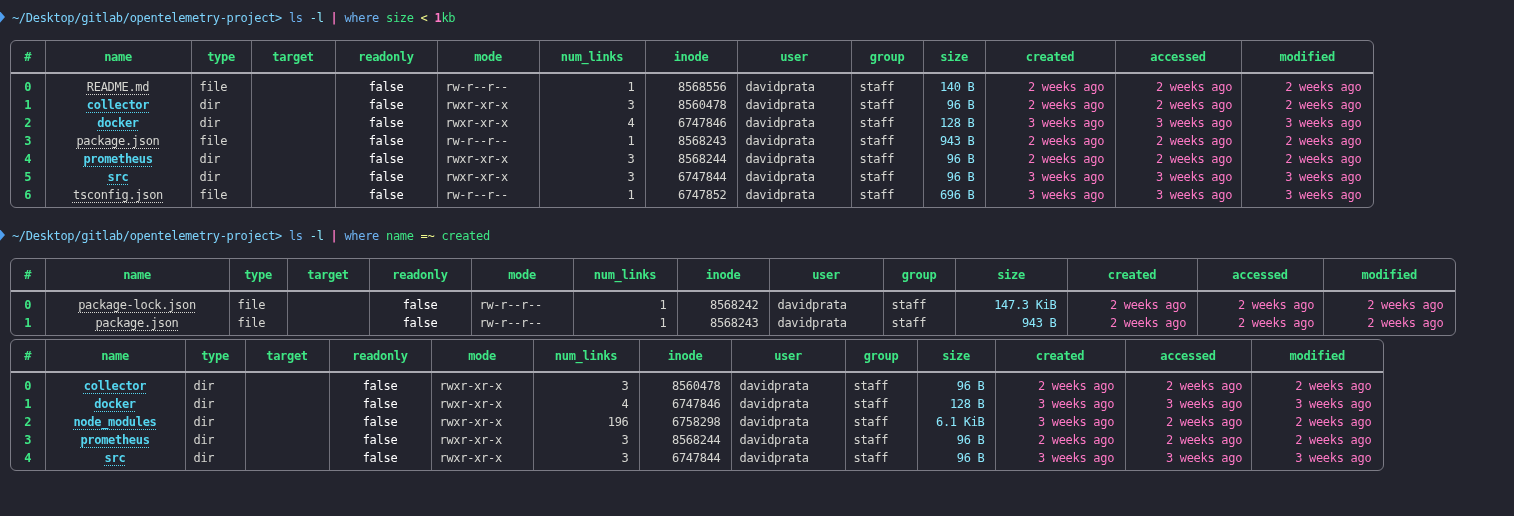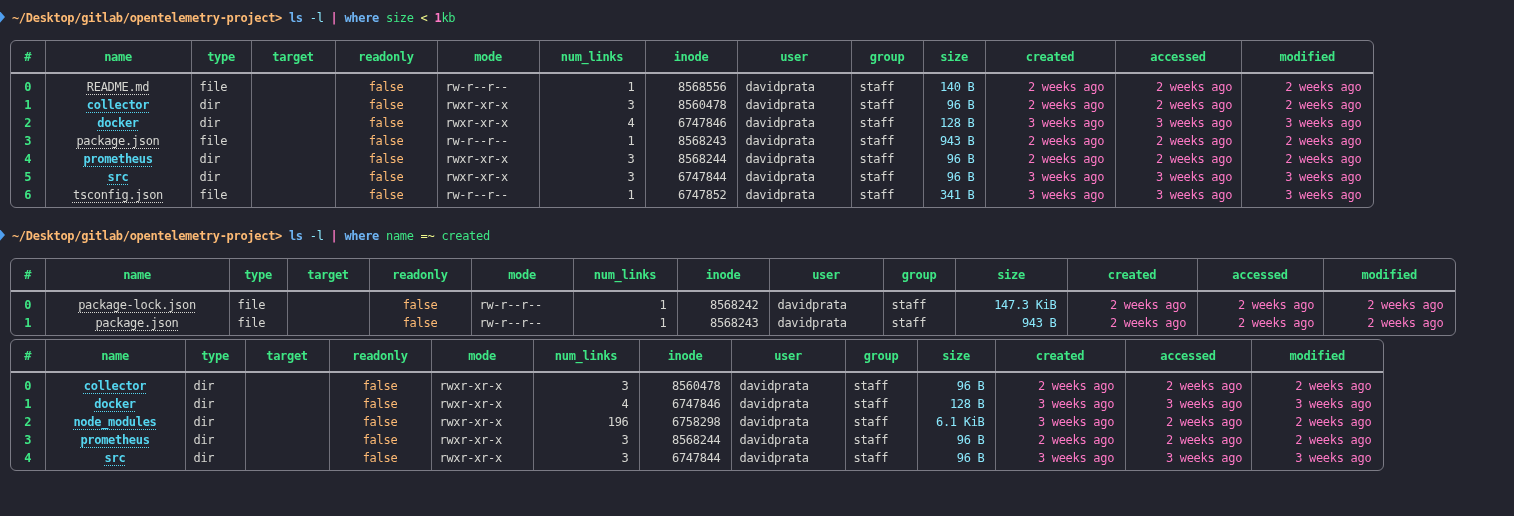--- a/index.html
+++ b/index.html
@@ -12,22 +12,22 @@
   }
   .terminal{width:1514px;height:516px;overflow:hidden;}
   .prompt-line{height:18px;line-height:18px;white-space:nowrap;margin:9px 0 13px 0;}
   .prompt-line.later{margin-top:16px;}
   .arrow{
     display:inline-block;width:0;height:0;
     border-left:6px solid #4f9ff0;
     border-top:7px solid transparent;border-bottom:7px solid transparent;
     margin-left:-1px;vertical-align:-2px;
   }
-  .path{color:#fdba74;font-weight:bold;}
-  .t-cmd{color:#6fb4f3;font-weight:bold;}
+  .path{color:#7dd3fc;font-weight:normal;}
+  .t-cmd{color:#6fb4f3;font-weight:normal;}
   .t-flag{color:#8be9fd;}
   .t-pipe{color:#ff79c6;font-weight:bold;}
   .t-ident{color:#3ee684;}
   .t-op{color:#f1f98c;}
   .t-num{color:#ff79c6;font-weight:bold;}
 
   .tblwrap{
     display:inline-block;margin-left:10px;
     border:1px solid #7b7b85;border-radius:6px;
     overflow:hidden;
@@ -43,21 +43,21 @@
   td{
     height:18px;line-height:18px;padding:0 8px;
     white-space:nowrap;overflow:hidden;
   }
   tbody tr:first-child td{padding-top:4px;}
   tbody tr:last-child td{padding-bottom:3px;}
   td.idx{color:#3ee684;font-weight:bold;text-align:center;padding-left:0;padding-right:0;}
   td.name{text-align:center;text-decoration:underline dotted;text-decoration-thickness:1px;text-underline-offset:3px;}
   td.name.dir{color:#55d6f0;font-weight:bold;}
   td.str{text-align:left;}
-  td.bool{color:#fdba74;text-align:center;}
+  td.bool{color:#ffffff;text-align:center;}
   td.num{text-align:right;padding-right:10px;}
   td.size{color:#8be9fd;text-align:right;padding-right:10px;}
   td.date{color:#ff79c6;text-align:center;padding-left:40px;}
 </style>
 </head>
 <body>
 
 <div class="terminal">
 
   <div>
@@ -209,21 +209,21 @@
               <td class="idx">6</td>
               <td class="name">tsconfig.json</td>
               <td class="str">file</td>
               <td class="str"></td>
               <td class="bool">false</td>
               <td class="str">rw-r--r--</td>
               <td class="num">1</td>
               <td class="num">6747852</td>
               <td class="str">davidprata</td>
               <td class="str">staff</td>
-              <td class="size">341 B</td>
+              <td class="size">696 B</td>
               <td class="date">3 weeks ago</td>
               <td class="date">3 weeks ago</td>
               <td class="date">3 weeks ago</td>
             </tr>
           </tbody>
       </table>
     </div>
   </div>
 
   <div>

